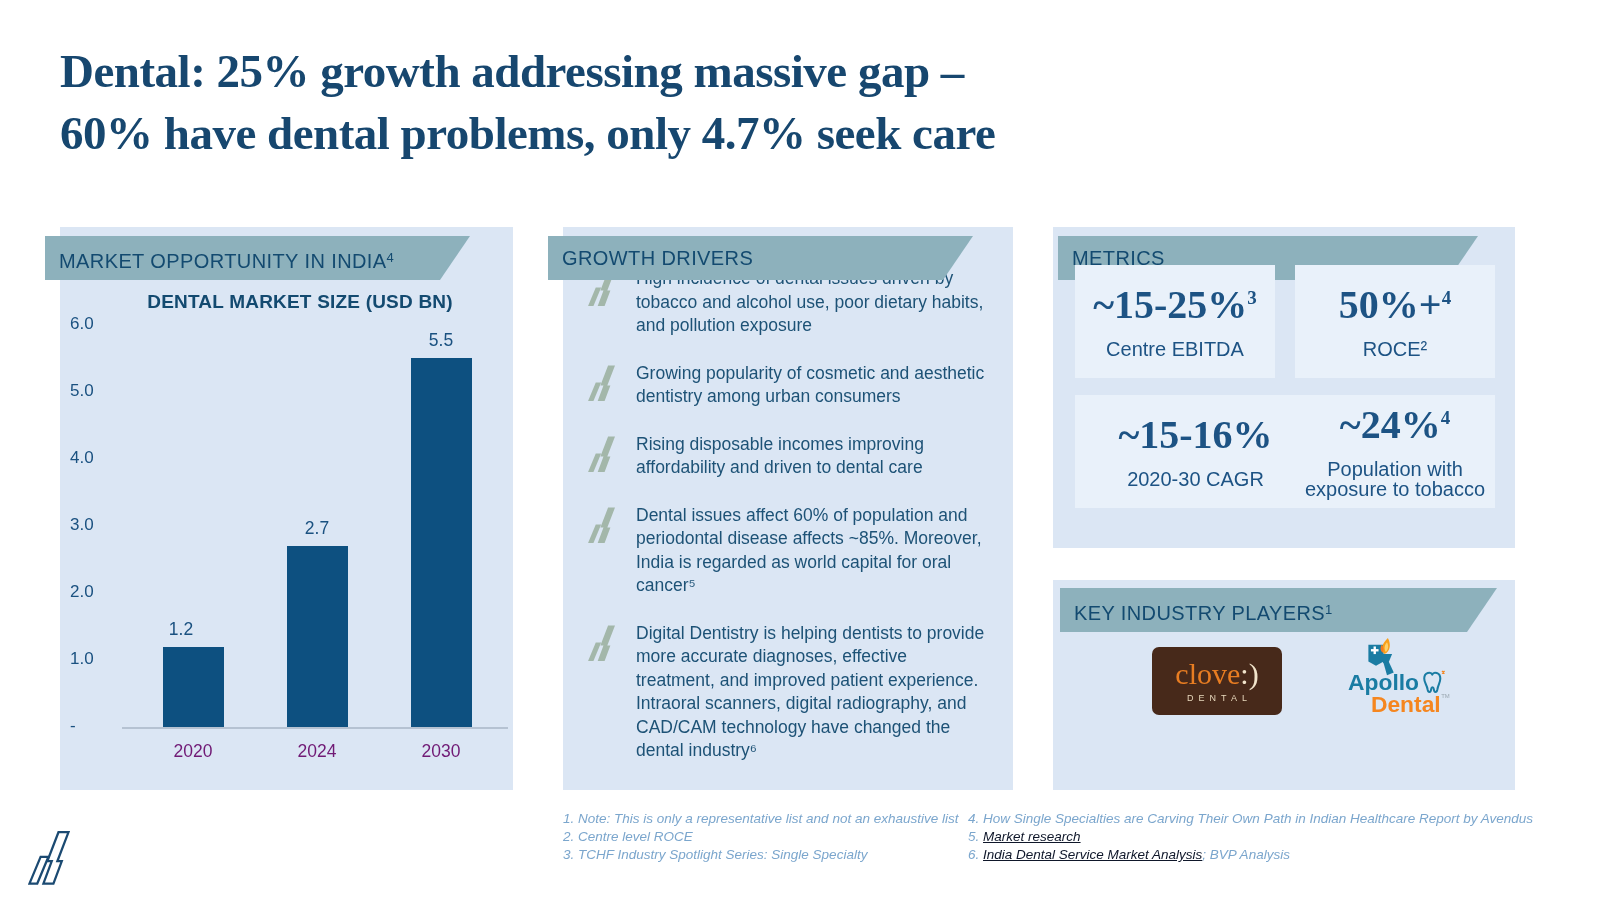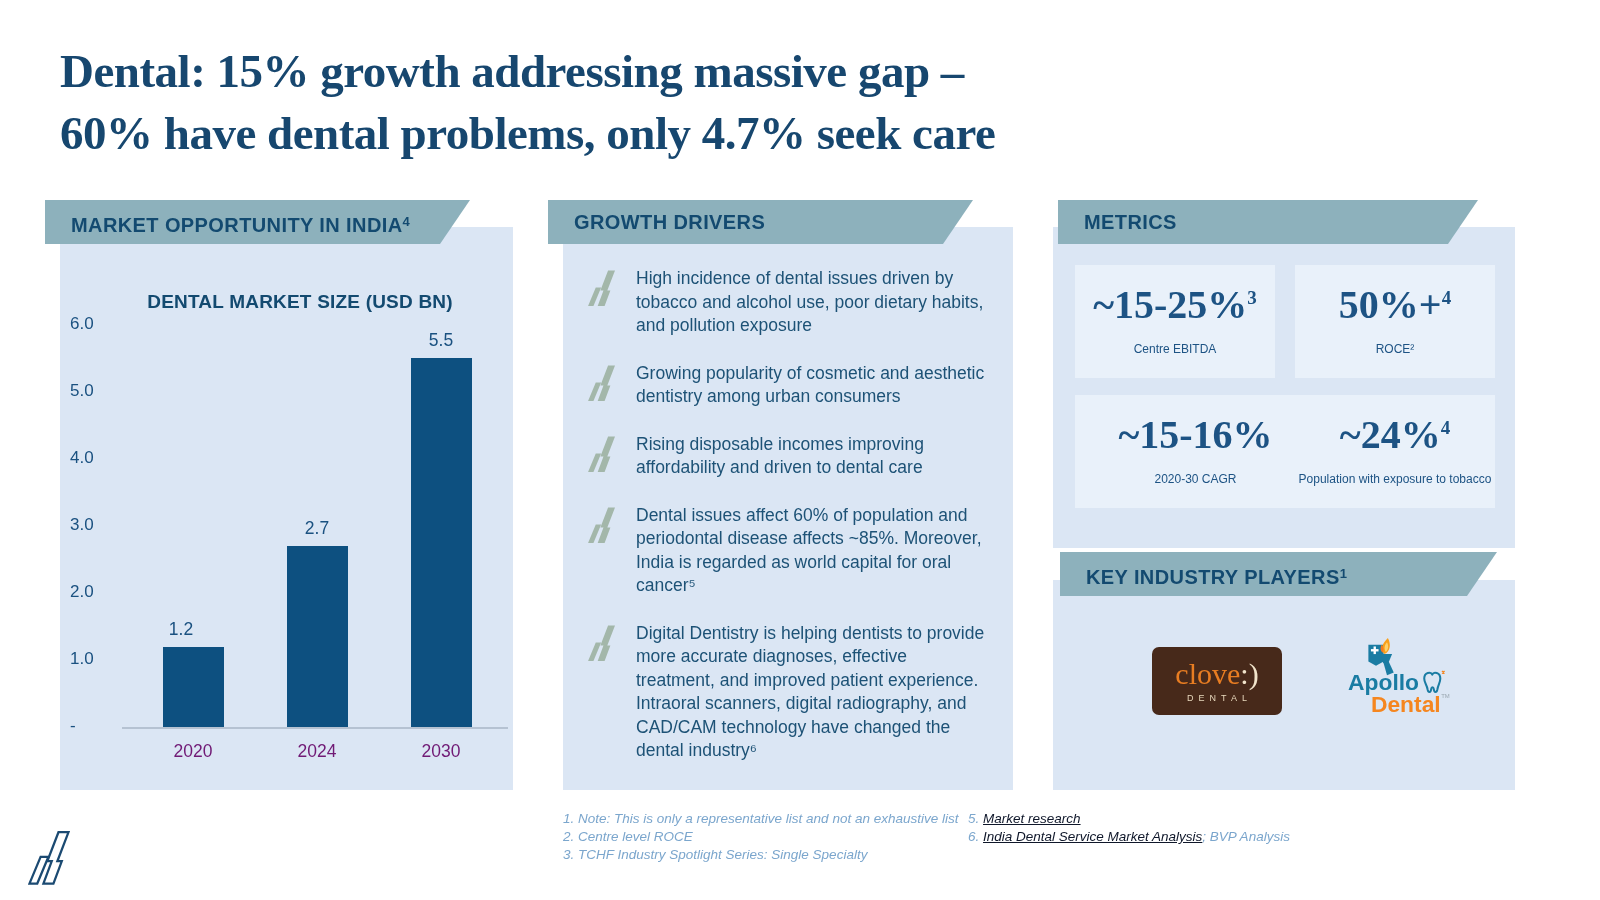--- a/index.html
+++ b/index.html
@@ -6,23 +6,23 @@
   body{font-family:"Liberation Sans",sans-serif;background:#ffffff;}
   .slide{position:relative;width:1600px;height:900px;background:#ffffff;overflow:hidden;}
 
   
   .title{position:absolute;left:60px;top:40px;width:1300px;
          font-family:"Liberation Serif",serif;font-weight:bold;
          font-size:47px;line-height:62px;letter-spacing:-0.5px;color:#17476f;}
 
   
   .banner{position:absolute;height:44px;background:#8db1bc;color:#134a70;
-          font-size:20px;font-weight:bold;letter-spacing:0.4px;line-height:44px;
-          padding-left:26px;box-sizing:border-box;
-          clip-path:polygon(0 0,100% 0,calc(100% - 30px) 100%,0 100%);}
+          font-size:20px;font-weight:normal;letter-spacing:0.4px;line-height:44px;
+          padding-left:14px;box-sizing:border-box;
+          clip-path:polygon(0 0,100% 0,calc(100% - 30px) 100%,0 100%);margin-top:36px;}
   .banner sup{font-size:13px;vertical-align:6px;}
 
   
   .panel{position:absolute;background:#dbe6f4;}
   #panel-market{left:60px;top:227px;width:453px;height:563px;}
   #panel-growth{left:563px;top:227px;width:450px;height:563px;}
   #panel-metrics{left:1053px;top:227px;width:462px;height:321px;}
   #panel-players{left:1053px;top:580px;width:462px;height:210px;}
 
   #banner-market{left:45px;top:200px;width:425px;}
@@ -44,21 +44,21 @@
   .drivers{position:absolute;left:25px;top:40px;width:400px;display:flex;flex-direction:column;gap:24px;}
   .driver{display:flex;align-items:flex-start;gap:14px;}
   .g-icon{flex:0 0 34px;width:34px;height:40px;margin-top:2px;}
   .g-icon svg{width:34px;height:40px;display:block;}
   .driver-text{font-size:17.5px;line-height:23.5px;color:#1d5276;width:372px;}
 
   
   .mcard{position:absolute;background:#e9f1fa;text-align:center;}
   .mcard .mval{font-family:"Liberation Serif",serif;font-weight:bold;font-size:40px;color:#1d5384;line-height:1;}
   .mcard .mval sup{font-size:19px;vertical-align:14px;}
-  .mcard .mlabel{font-size:12px;color:#1d5384;margin-top:14px;line-height:20px;}
+  .mcard .mlabel{font-size:20px;color:#1d5384;margin-top:14px;line-height:20px;}
   #mcard-0{left:1075px;top:265px;width:200px;height:113px;}
   #mcard-1{left:1295px;top:265px;width:200px;height:113px;}
   #mcard-2{left:1075px;top:395px;width:217px;height:113px;padding-left:12px;}
   #mcard-3{left:1295px;top:395px;width:200px;height:113px;}
   .mcard-inner{display:flex;flex-direction:column;justify-content:center;height:100%;}
 
   
   .clove-logo{position:absolute;left:1152px;top:647px;width:130px;height:68px;background:#47291a;
               border-radius:7px;display:flex;flex-direction:column;align-items:center;justify-content:center;}
   .clove-word{font-family:"Liberation Serif",serif;font-size:30px;line-height:30px;color:#e87d22;}
@@ -74,21 +74,21 @@
 
   
   .corner-logo{position:absolute;left:28px;top:830px;width:52px;height:58px;}
 </style>
 </head>
 <body>
 
 <div class="slide">
 
   <div class="title">
-    <div>Dental: 15% growth addressing massive gap –</div>
+    <div>Dental: 25% growth addressing massive gap –</div>
     <div>60% have dental problems, only 4.7% seek care</div>
   </div>
 
   <div class="panel" id="panel-market">
     <div id="chart">
       <div class="chart-title">DENTAL MARKET SIZE (USD BN)</div>
     <div class="ytick" style="top: 87px;">6.0</div>
         <div class="ytick" style="top: 154px;">5.0</div>
         <div class="ytick" style="top: 221px;">4.0</div>
         <div class="ytick" style="top: 288px;">3.0</div>
@@ -221,20 +221,21 @@
       <text x="116" y="72" font-family="Liberation Sans, sans-serif" font-size="7" fill="#9aa7b0">TM</text>
     </svg>
   </div>
 
   <div class="footnotes" id="fnotes-left">
     <div>1. Note: This is only a representative list and not an exhaustive list</div>
     <div>2. Centre level ROCE</div>
     <div>3. TCHF Industry Spotlight Series: Single Specialty</div>
   </div>
   <div class="footnotes" id="fnotes-right">
+    <div>4. How Single Specialties are Carving Their Own Path in Indian Healthcare Report by Avendus</div>
     <div><span>5. </span><span class="fn-link">Market research</span></div>
     <div><span>6. </span><span class="fn-link">India Dental Service Market Analysis</span><span>; BVP Analysis</span></div>
   </div>
 
   <div class="corner-logo">
     <svg viewBox="0 0 44 52" width="52" height="58">
       <polygon points="10,24 17,24 7,48 0,48" fill="none" stroke="#1b4a72" stroke-width="2"></polygon>
       <path d="M26,2 L35,2 L25,28 L29,28 L21.5,48 L12.5,48 L20,28 L16,28 Z" fill="none" stroke="#1b4a72" stroke-width="2"></path>
     </svg>
   </div>

